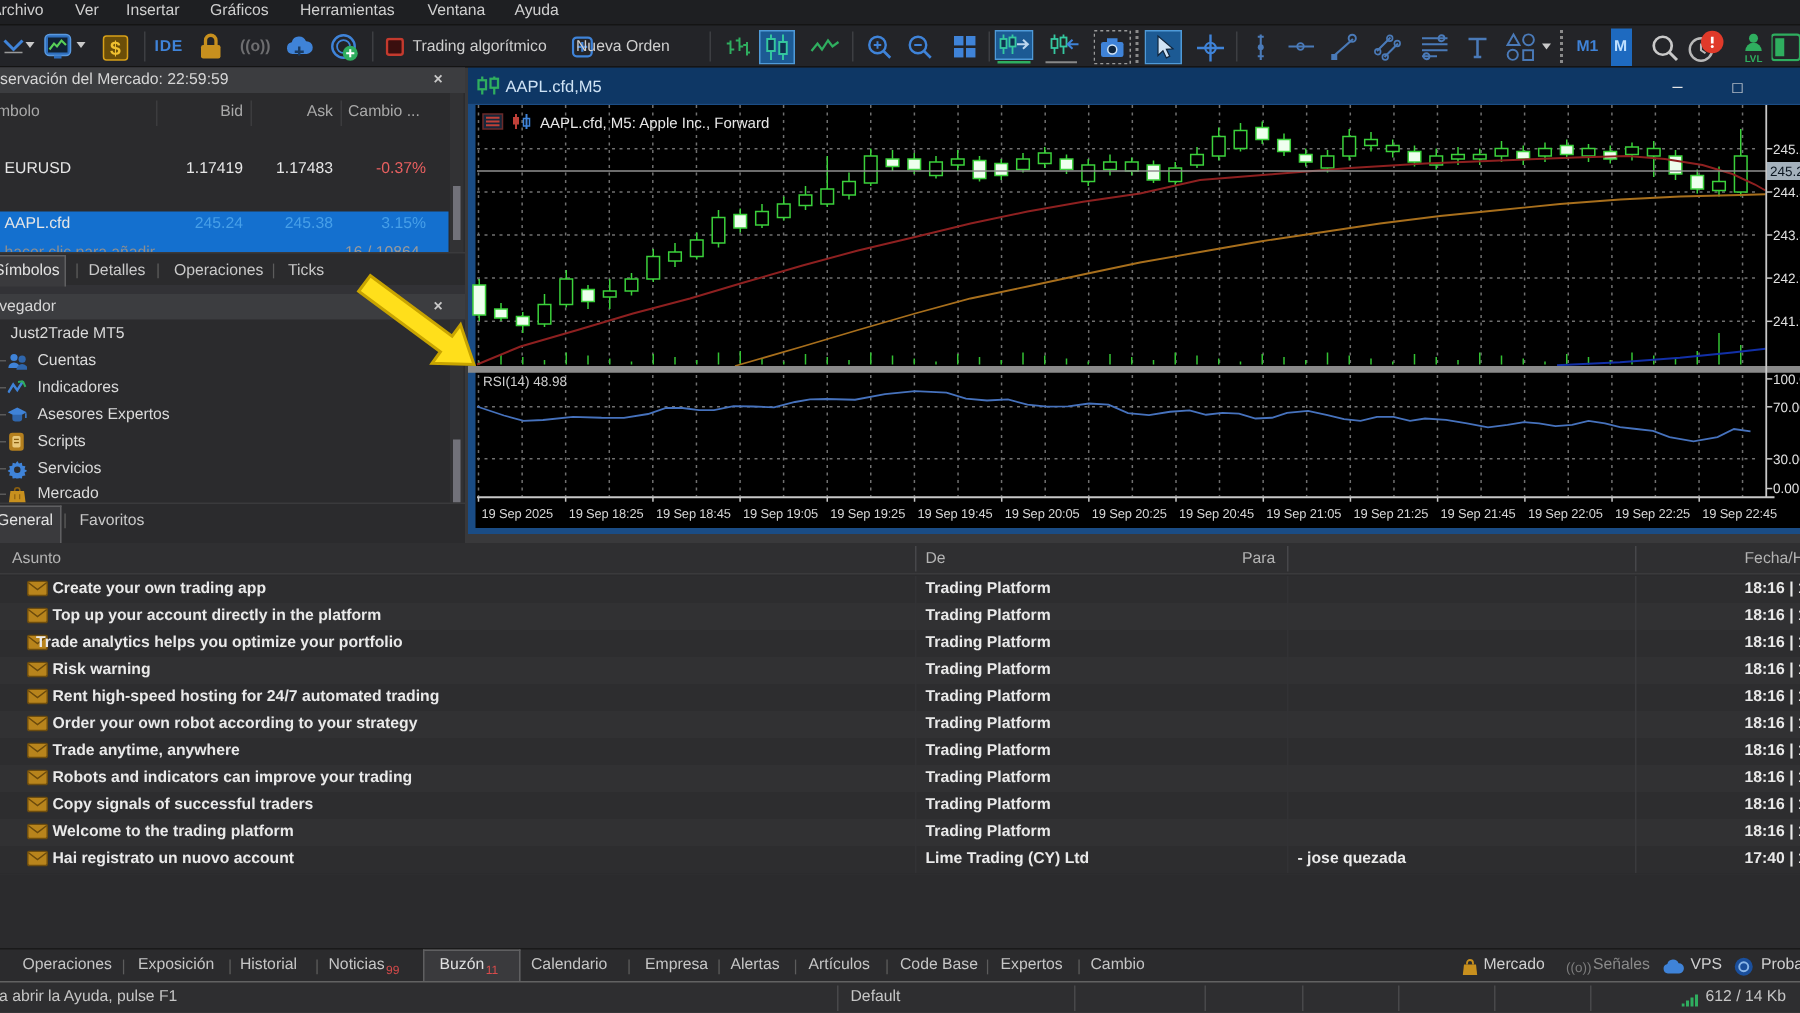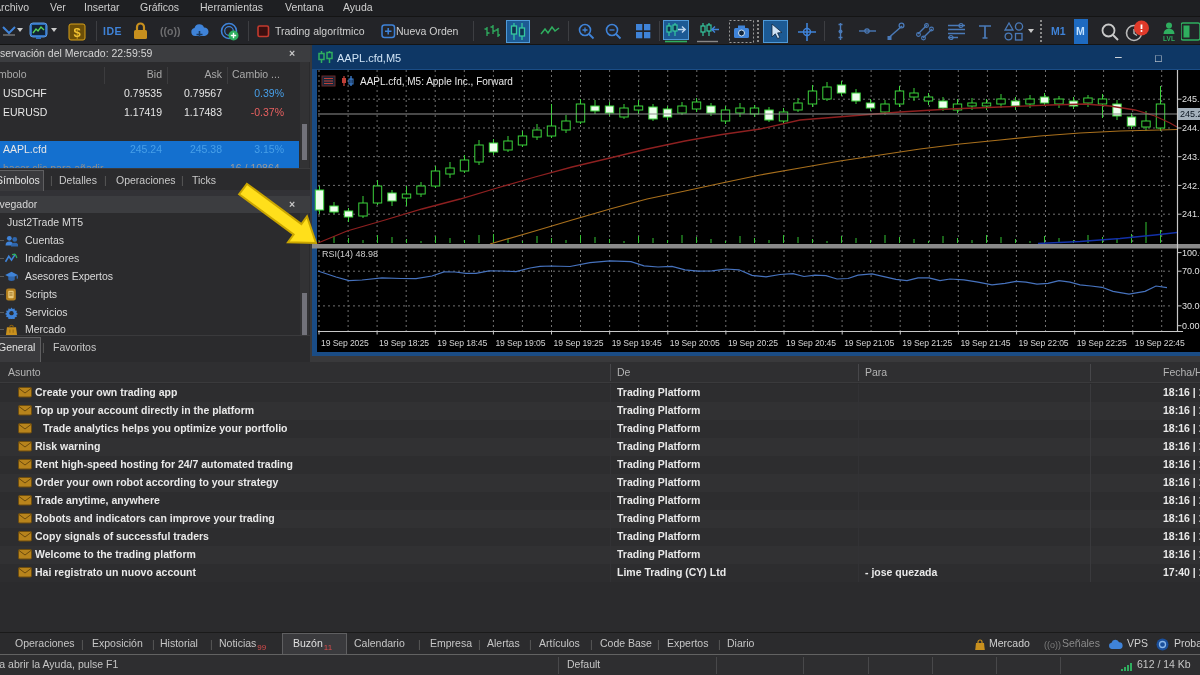--- a/index.html
+++ b/index.html
@@ -85,21 +85,21 @@
       </svg>
       <div class="tsep" style="left:248px"></div>
       <svg class="abs" style="left:257px;top:8px" width="13" height="13" viewBox="0 0 13 13">
         <rect x="1" y="1" width="10.5" height="10.5" rx="1.5" fill="#3a0f0f" stroke="#c43a2e" stroke-width="1.6"></rect>
       </svg>
       <span class="ttext" style="left:275px;top:8px">Trading algorítmico</span>
       <svg class="abs" style="left:381px;top:7px" width="15" height="15" viewBox="0 0 15 15">
         <rect x="1" y="1" width="12.5" height="12.5" rx="2.5" fill="none" stroke="#3f83d8" stroke-width="1.5"></rect>
         <path d="M7.2 4 v6.5 M4 7.2 h6.5" stroke="#3f83d8" stroke-width="1.5"></path>
       </svg>
-      <span class="ttext" style="left:396px;top:8px">Nueva Orden</span>
+      <span class="ttext" style="left:384px;top:8px">Nueva Orden</span>
       <div class="tsep" style="left:473px"></div>
       <svg class="abs" style="left:483px;top:6px" width="17" height="16" viewBox="0 0 17 16">
         <path d="M3 4 v9 M3 6 h-2.5 M3 10 h2.5 M9 2 v9 M9 4 h-2.5 M9 8 h2.5 M14 5 v9 M14 7 h-2.5 M14 12 h2.5" transform="translate(1,0)" stroke="#2fae5f" stroke-width="1.3" fill="none"></path>
       </svg>
       <svg class="abs" style="left:506px;top:3px" width="24" height="23" viewBox="0 0 24 23">
         <rect x="0.5" y="0.5" width="23" height="22" fill="#1c5a94" stroke="#4f9ad8"></rect>
         <g stroke="#35c8a0" stroke-width="1.3" fill="none">
           <path d="M8 3 v17"></path>
           <rect x="5.5" y="6" width="5" height="8" fill="#0f3350"></rect>
           <path d="M16 3 v17"></path>
@@ -231,26 +231,20 @@
         <div class="ptitle"><span style="position:absolute;left:-14px">Observación del Mercado: 22:59:59</span></div>
         <span class="px" style="left:289px;top:2px;font-size:10.5px;color:#c9c9c9">×</span>
         <div class="abs" style="left:0;top:21px;width:299px;height:19px;font-size:10.5px;color:#a9a9a9;">
           <span class="abs" style="left:-12px;top:2px;">Símbolo</span>
           <span class="abs" style="right:137px;top:2px;">Bid</span>
           <span class="abs" style="right:77px;top:2px;">Ask</span>
           <span class="abs" style="left:232px;top:2px;">Cambio ...</span>
           <div class="abs" style="left:104px;top:1px;width:1px;height:17px;background:#3c3c3e"></div>
           <div class="abs" style="left:167px;top:1px;width:1px;height:17px;background:#3c3c3e"></div>
           <div class="abs" style="left:227px;top:1px;width:1px;height:17px;background:#3c3c3e"></div>
-        </div>
-        <div class="abs" style="left:0;top:40px;width:299px;height:18.6px;font-size:10.5px;color:#e6e6e6;">
-          <span class="abs" style="left:3px;top:2px;color:#e6e6e6;">USDCHF</span>
-          <span class="abs " style="right:137px;top:2px;">0.79535</span>
-          <span class="abs " style="right:77px;top:2px;">0.79567</span>
-          <span class="abs up" style="right:15px;top:2px;">0.39%</span>
         </div>
         <div class="abs" style="left:0;top:58.6px;width:299px;height:18.6px;font-size:10.5px;color:#e6e6e6;">
           <span class="abs" style="left:3px;top:2px;color:#e6e6e6;">EURUSD</span>
           <span class="abs " style="right:137px;top:2px;">1.17419</span>
           <span class="abs " style="right:77px;top:2px;">1.17483</span>
           <span class="abs dn" style="right:15px;top:2px;">-0.37%</span>
         </div>
         <div class="abs" style="left:0;top:95.8px;width:299px;height:32px;background:#1470cf;font-size:10.5px;color:#e6e6e6;">
           <span class="abs" style="left:3px;top:2px;color:#e6e6e6;">AAPL.cfd</span>
           <span class="abs up" style="right:137px;top:2px;">245.24</span>
@@ -587,21 +581,21 @@
         <g stroke="#3f83d8" stroke-width="1.3">
           <path d="M39 31 v10"></path>
         </g>
         <rect x="37" y="34" width="4" height="5" fill="none" stroke="#3f83d8"></rect>
         <text x="48" y="40" font-size="10" fill="#e8e8e8" font-family="Liberation Sans">AAPL.cfd, M5:  Apple Inc., Forward</text>
       </svg></div>
     <div id="mail" class="abs">
       <div id="mailhead">
         <span class="abs" style="left:8px;top:4px">Asunto</span>
         <span class="abs" style="left:617px;top:4px">De</span>
-        <span class="abs" style="left:865px;top:4px">Para</span>
+        <span class="abs" style="left:828px;top:4px">Para</span>
         <span class="abs" style="left:1163px;top:4px">Fecha/H</span>
         <div class="abs" style="left:610px;top:2px;width:1px;height:17px;background:#47474a"></div>
         <div class="abs" style="left:858px;top:2px;width:1px;height:17px;background:#47474a"></div>
         <div class="abs" style="left:1090px;top:2px;width:1px;height:17px;background:#47474a"></div>
       </div>
       <div class="abs" style="left:610px;top:22px;width:1px;height:198px;background:#323235;z-index:5"></div>
       <div class="abs" style="left:858px;top:22px;width:1px;height:198px;background:#323235;z-index:5"></div>
       <div class="abs" style="left:1090px;top:22px;width:1px;height:198px;background:#3a3a3d;z-index:5"></div>
       <div class="abs" style="left:0;top:22px;width:1200px;height:198px">
         <div class="mrow" style="top:0px">
@@ -620,21 +614,21 @@
           </svg>
           <span class="mcell" style="left:35px">Top up your account directly in the platform</span>
           <span class="mcell" style="left:617px">Trading Platform</span>
           <span class="mcell" style="left:1163px">18:16 | 1</span>
         </div>
         <div class="mrow" style="top:36px">
           <svg class="abs" style="left:18px;top:3px" width="14" height="11" viewBox="0 0 14 11">
             <rect x="0.5" y="0.5" width="13" height="9.5" rx="1.2" fill="#b8841c" stroke="#6e4d0e"></rect>
             <path d="M1 1.5 L7 6 L13 1.5" stroke="#6b4a0c" stroke-width="1" fill="none"></path>
           </svg>
-          <span class="mcell" style="left:43px">Trade analytics helps you optimize your portfolio</span>
+          <span class="mcell" style="left:24px">Trade analytics helps you optimize your portfolio</span>
           <span class="mcell" style="left:617px">Trading Platform</span>
           <span class="mcell" style="left:1163px">18:16 | 1</span>
         </div>
         <div class="mrow" style="top:54px">
           <svg class="abs" style="left:18px;top:3px" width="14" height="11" viewBox="0 0 14 11">
             <rect x="0.5" y="0.5" width="13" height="9.5" rx="1.2" fill="#b8841c" stroke="#6e4d0e"></rect>
             <path d="M1 1.5 L7 6 L13 1.5" stroke="#6b4a0c" stroke-width="1" fill="none"></path>
           </svg>
           <span class="mcell" style="left:35px">Risk warning</span>
           <span class="mcell" style="left:617px">Trading Platform</span>
@@ -713,21 +707,21 @@
       <span class="btab" style="left:92px;">Exposición</span>
       <span class="btab" style="left:160px;">Historial</span>
       <span class="btab" style="left:219px;">Noticias<span class="sub">99</span></span>
       <span class="btab" style="left:293px;color:#e0e0e0;">Buzón<span class="sub">11</span></span>
       <span class="btab" style="left:354px;">Calendario</span>
       <span class="btab" style="left:430px;">Empresa</span>
       <span class="btab" style="left:487px;">Alertas</span>
       <span class="btab" style="left:539px;">Artículos</span>
       <span class="btab" style="left:600px;">Code Base</span>
       <span class="btab" style="left:667px;">Expertos</span>
-      <span class="btab" style="left:727px;">Diario</span>
+      <span class="btab" style="left:727px;">Cambio</span>
       <span class="bsep" style="left:81px">|</span>
       <span class="bsep" style="left:152px">|</span>
       <span class="bsep" style="left:210px">|</span>
       <span class="bsep" style="left:418px">|</span>
       <span class="bsep" style="left:478px">|</span>
       <span class="bsep" style="left:529px">|</span>
       <span class="bsep" style="left:590px">|</span>
       <span class="bsep" style="left:657px">|</span>
       <span class="bsep" style="left:718px">|</span>
       <svg class="abs" style="left:974px;top:5px" width="12" height="13" viewBox="0 0 12 12">

